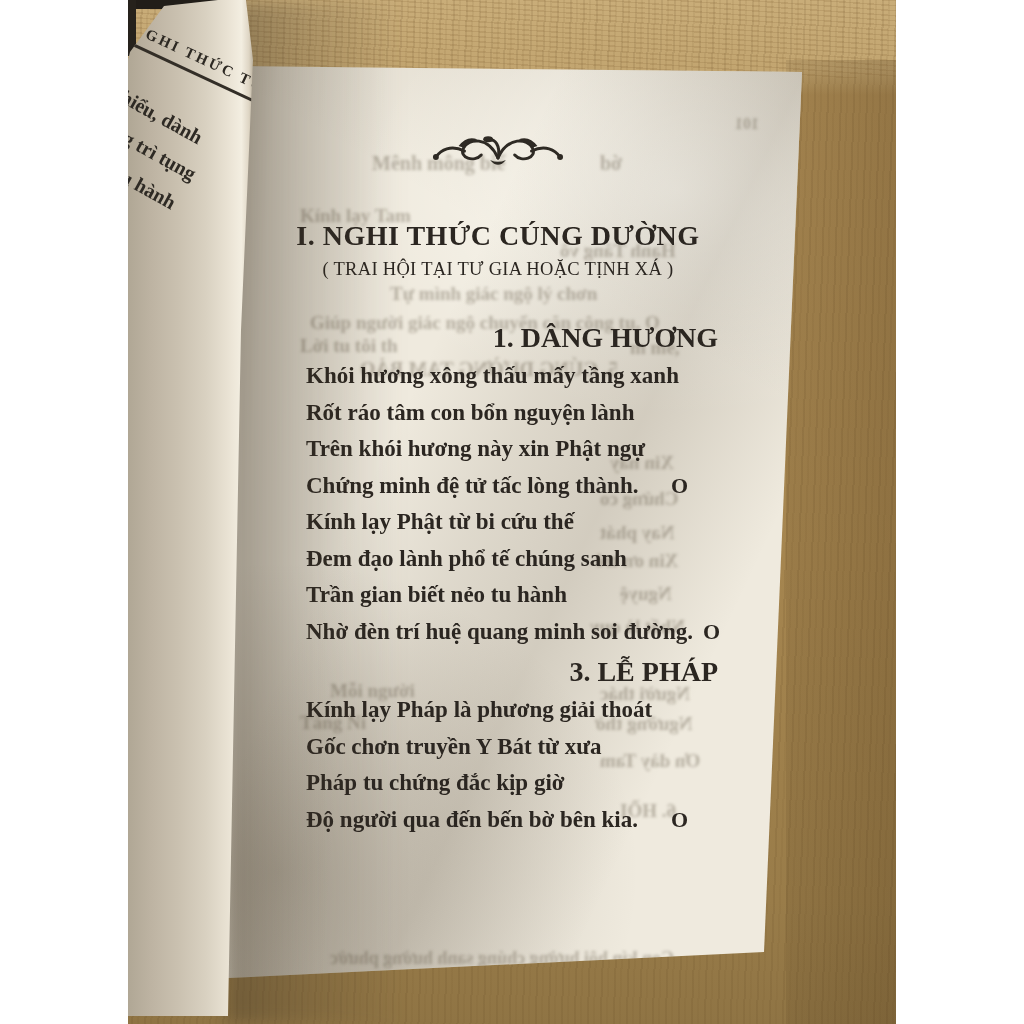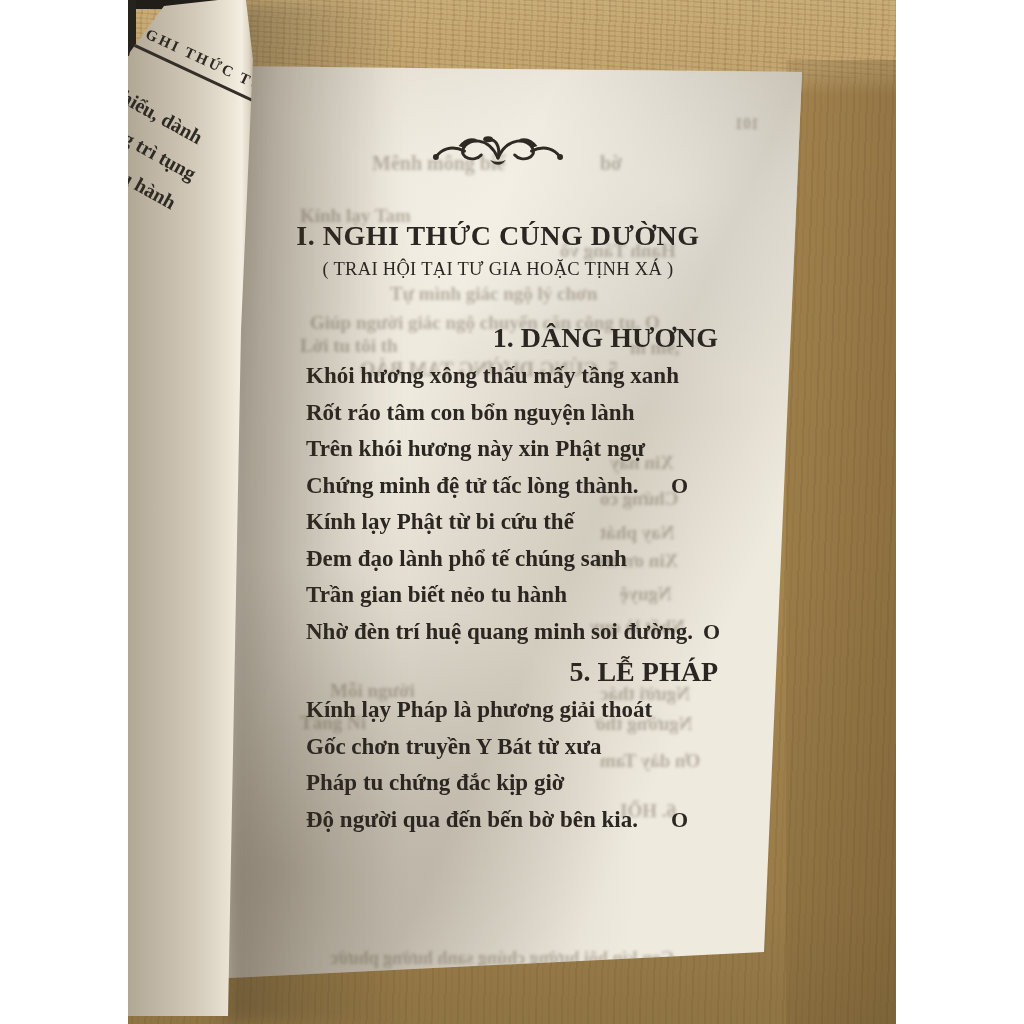--- a/index.html
+++ b/index.html
@@ -166,21 +166,21 @@
             <div class="pline">
               <span>Trần gian biết nẻo tu hành</span>
               </div>
             <div class="pline">
               <span>Nhờ đèn trí huệ quang minh soi đường.</span>
               <span class="bell">O</span>
               </div>
           </div>
 
           <div>
-            <div class="sec-head">5. LỄ PHÁP</div>
+            <div class="sec-head">3. LỄ PHÁP</div>
             <div class="pline">
               <span>Kính lạy Pháp là phương giải thoát</span>
               </div>
             <div class="pline">
               <span>Gốc chơn truyền Y Bát từ xưa</span>
               </div>
             <div class="pline">
               <span>Pháp tu chứng đắc kịp giờ</span>
               </div>
             <div class="pline">

